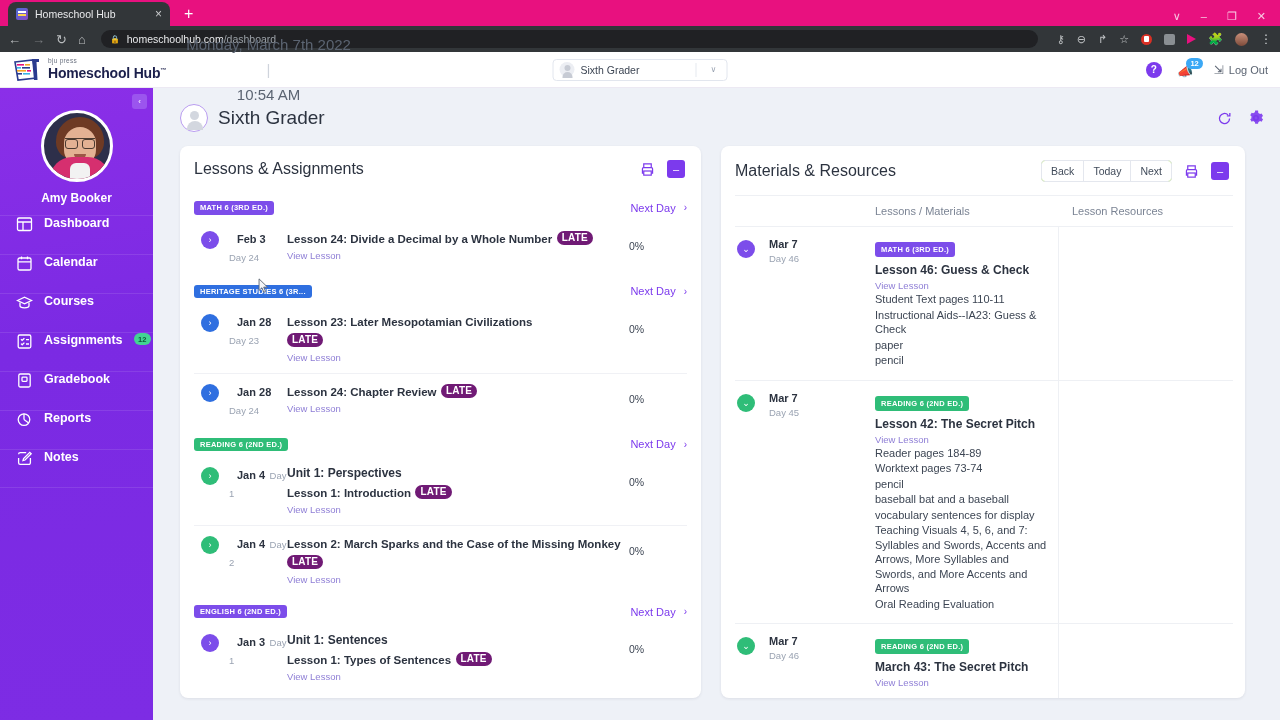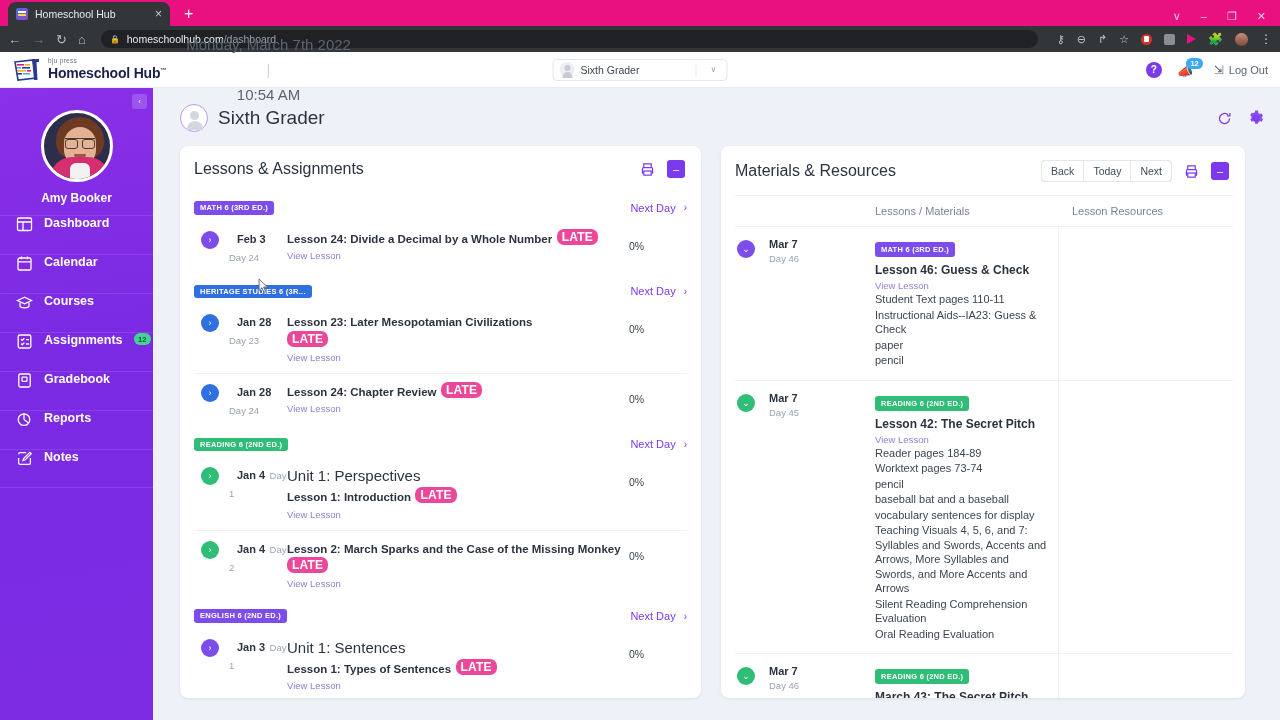--- a/index.html
+++ b/index.html
@@ -209,24 +209,24 @@
   .lesson.nb { border-bottom: none; }
   .circ {
     width: 18px; height: 18px; border-radius: 50%; color: #fff; flex: none;
     display: flex; align-items: center; justify-content: center; font-size: 9px;
     margin: 2px 10px 0 7px; cursor: pointer;
   }
   .date-col { width: 58px; flex: none; }
   .date-col .d { font-size: 11px; font-weight: bold; color: #2c3340; padding-left: 8px; }
   .date-col .day { font-size: 9.5px; color: #9aa3b2; margin-top: 3px; }
   .lesson-main { flex: 1; min-width: 0; padding-right: 6px; }
-  .lesson-unit { font-size: 15px; font-weight: normal; color: #2c3340; line-height: 1.45; }
+  .lesson-unit { font-size: 12px; font-weight: bold; color: #2c3340; line-height: 1.45; }
   .lesson-name { font-size: 11.5px; font-weight: bold; color: #2c3340; line-height: 1.45; }
   .late {
-    display: inline-block; background: #ec4899; color: #fff; font-size: 12px;
+    display: inline-block; background: #701a75; color: #fff; font-size: 10px;
     font-weight: bold; border-radius: 7px; padding: 2px 5px; vertical-align: 2px;
     letter-spacing: .2px; line-height: 1;
   }
   .view-lesson { font-size: 9.5px; color: #8f7fd6; margin-top: 3px; cursor: pointer; }
   .pct { width: 58px; flex: none; font-size: 10.5px; color: #3c4553; padding-top: 11px; }
 
   
   .mat-head-row {
     display: flex; border-top: 1px solid #eef0f4; border-bottom: 1px solid #eef0f4;
     padding: 9px 0;
@@ -640,21 +640,20 @@
             <div class="mat-mid">
               <span class="chip" style="background:#2fbd78">READING 6 (2ND ED.)</span>
               <div class="mat-lesson">Lesson 42: The Secret Pitch</div>
               <div class="mat-view">View Lesson</div>
               <div class="mat-item">Reader pages 184-89</div>
               <div class="mat-item">Worktext pages 73-74</div>
               <div class="mat-item">pencil</div>
               <div class="mat-item">baseball bat and a baseball</div>
               <div class="mat-item">vocabulary sentences for display</div>
               <div class="mat-item">Teaching Visuals 4, 5, 6, and 7: Syllables and Swords, Accents and Arrows, More Syllables and Swords, and More Accents and Arrows</div>
-              <div class="mat-item">Silent Reading Comprehension Evaluation</div>
               <div class="mat-item">Oral Reading Evaluation</div>
             </div>
             <div class="mat-right"></div>
           </div>
 
           <div class="mat-row">
             <div class="mat-left">
               <span class="circ" style="background:#2fbd78;margin-left:2px">⌄</span>
               <span class="mat-date">
                 <div class="d">Mar 7</div>

